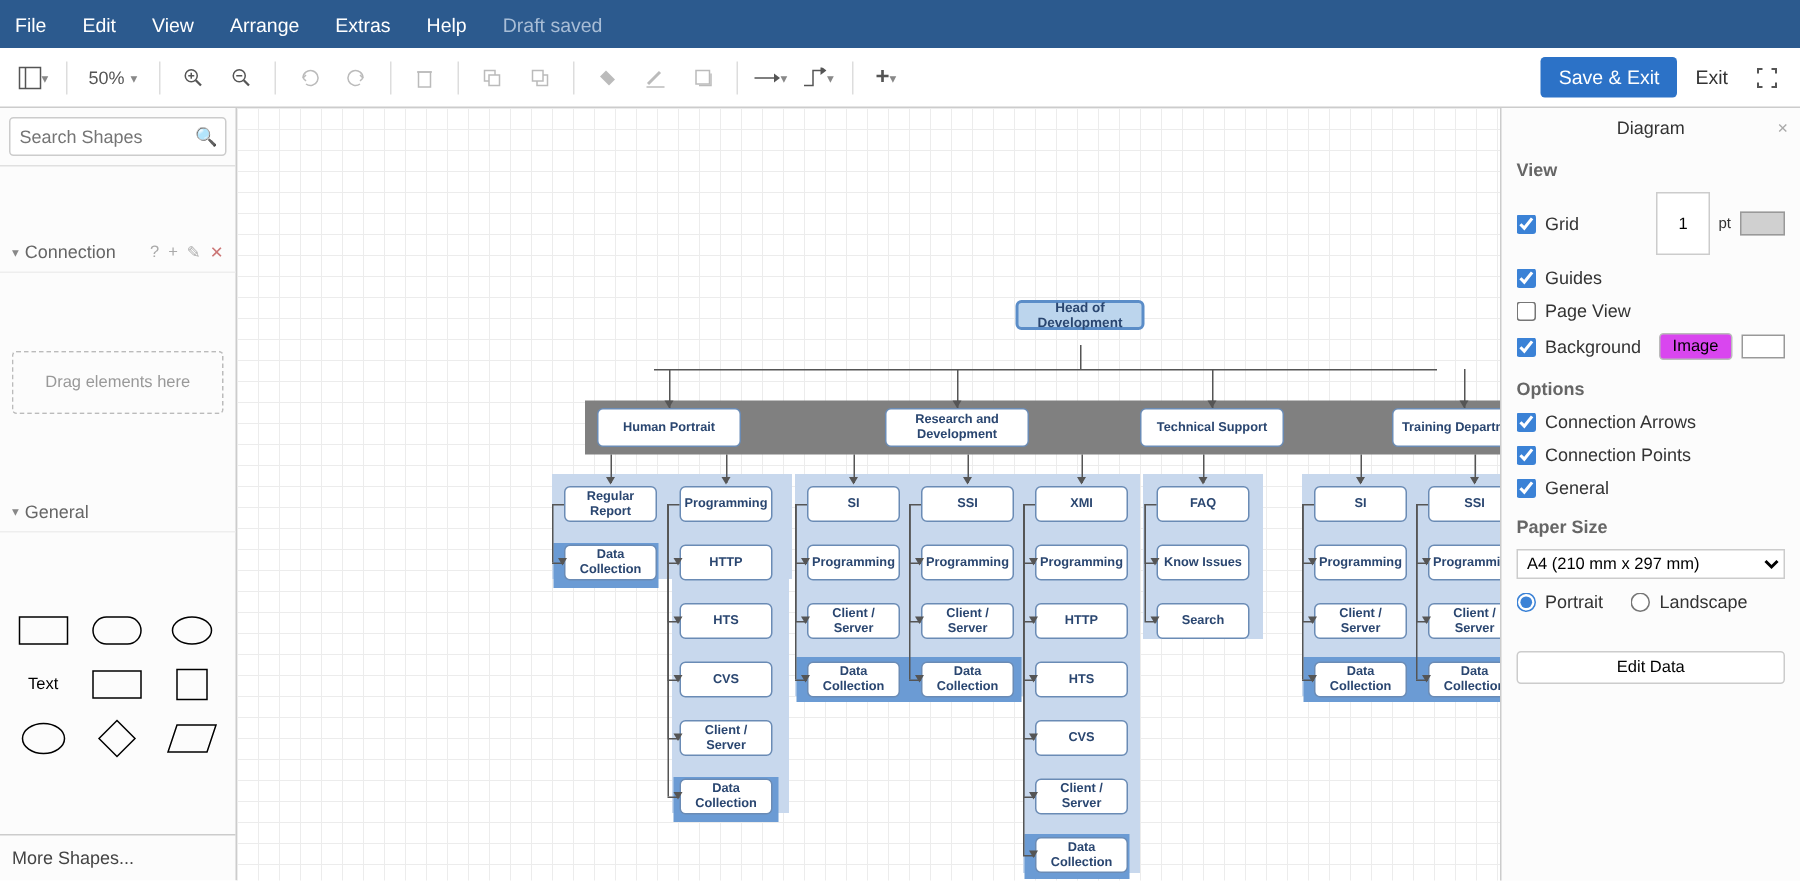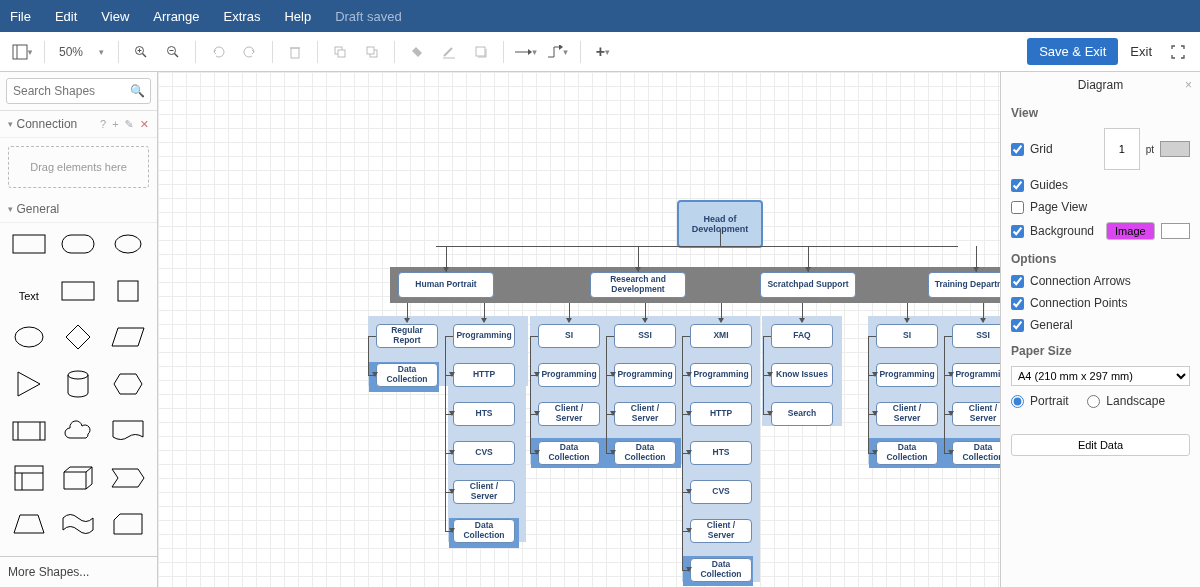--- a/index.html
+++ b/index.html
@@ -9,31 +9,31 @@
 .menubar { background: #2c5a8e; height: 32px; display: flex; align-items: center; padding: 0 10px; gap: 24px; color: #fff; font-size: 13px; }
 .menubar .item { cursor: pointer; }
 .menubar .dim { color: #a8bdd6; }
 
 
 .toolbar { height: 40px; border-bottom: 1px solid #ccc; display: flex; align-items: center; padding: 0 8px; gap: 4px; }
 .tb-btn { width: 28px; height: 28px; display:flex; align-items:center; justify-content:center; color:#444; border-radius:3px; cursor:pointer; }
 .tb-btn svg { fill: currentColor; }
 .tb-btn.dim { color:#bbb; }
 .tb-sep { width:1px; height:22px; background:#ddd; margin:0 4px; }
-.zoom { font-size:12px; color:#555; padding:0 6px; display:flex; align-items:center; gap:16px;}
+.zoom { font-size:12px; color:#555; padding:0 6px; display:flex; align-items:center; gap:4px;}
 .chev { font-size:9px; color:#888; }
 .spacer { flex:1; }
 .primary-btn { background:#2c72c7; color:#fff; border:none; padding:6px 12px; font-size:13px; border-radius:3px; cursor:pointer; font-weight:500;}
 .exit { font-size:13px; color:#333; padding:0 8px; cursor:pointer;}
 
 
 .main { display:flex; height: calc(587px - 72px); }
 
 
-.left { width:158px; border-right:1px solid #ccc; display:flex; flex-direction:column; background:#fcfcfc; }
+.left { width:158px; border-right:1px solid #ccc; display:flex; flex-direction:column; background:#fcfcfc;gap:44px; }
 .search { padding:6px; border-bottom:1px solid #e0e0e0;}
 .search input { width:100%; padding:5px 22px 5px 6px; font-size:12px; border:1px solid #ccc; border-radius:3px;}
 .search-wrap { position:relative; }
 .search-wrap .sicon { position:absolute; right:6px; top:6px; color:#888; font-size:12px;}
 .section-head { padding:6px 8px; font-size:12px; color:#666; display:flex; align-items:center; gap:4px; border-bottom:1px solid #eee;}
 .section-head .icons { margin-left:auto; display:flex; gap:6px; font-size:11px; color:#aaa;}
 .scratchpad { margin:8px; border:1px dashed #bbb; border-radius:3px; height:42px; display:flex; align-items:center; justify-content:center; font-size:11px; color:#999;}
 .shape-grid { padding:6px; display:grid; grid-template-columns: repeat(3, 1fr); gap:6px 4px; overflow-y:auto; flex:1;}
 .shape { height:30px; display:flex; align-items:center; justify-content:center;}
 .shape svg { stroke:#000; fill:none; stroke-width:1;}
@@ -321,31 +321,31 @@
           <svg width="30" height="22">
             <path d="M7 1 L29 1 L29 21 L1 21 L1 7 Z"></path>
           </svg>
         </div>
     </div>
     <div class="more-shapes">More Shapes...</div>
   </div>
 
   <div class="canvas">
     <div class="canvas-inner" id="canvas-inner">
-        <div class="node head" style="left: 519px; top: 128px; width: 86px; height: 48px;">Head of Development</div>
+        <div class="node head" style="left: 519px; top: 128px; width: 86px; height: 20px;">Head of Development</div>
         <div style="position: absolute; left: 562px; top: 158px; width: 0px; height: 16px; border-left: 1px solid rgb(85, 85, 85);"></div>
         <div style="position: absolute; left: 278px; top: 174px; height: 0px; width: 522px; border-top: 1px solid rgb(85, 85, 85);"></div>
         <div class="bar dark" style="left: 232px; top: 195px; width: 640px; height: 36px;"></div>
         <div class="node" style="left: 240px; top: 200px; width: 96px; height: 26px;">Human Portrait</div>
         <div style="position: absolute; left: 288px; top: 174px; width: 0px; height: 26px; border-left: 1px solid rgb(85, 85, 85);"></div>
         <div style="position: absolute; left: 285px; top: 195px; width: 0px; height: 0px; border-left: 3px solid transparent; border-right: 3px solid transparent; border-top: 5px solid rgb(85, 85, 85);"></div>
         <div class="node" style="left: 432px; top: 200px; width: 96px; height: 26px;">Research and Development</div>
         <div style="position: absolute; left: 480px; top: 174px; width: 0px; height: 26px; border-left: 1px solid rgb(85, 85, 85);"></div>
         <div style="position: absolute; left: 477px; top: 195px; width: 0px; height: 0px; border-left: 3px solid transparent; border-right: 3px solid transparent; border-top: 5px solid rgb(85, 85, 85);"></div>
-        <div class="node" style="left: 602px; top: 200px; width: 96px; height: 26px;">Scratchpad Support</div>
+        <div class="node" style="left: 602px; top: 200px; width: 96px; height: 26px;">Technical Support</div>
         <div style="position: absolute; left: 650px; top: 174px; width: 0px; height: 26px; border-left: 1px solid rgb(85, 85, 85);"></div>
         <div style="position: absolute; left: 647px; top: 195px; width: 0px; height: 0px; border-left: 3px solid transparent; border-right: 3px solid transparent; border-top: 5px solid rgb(85, 85, 85);"></div>
         <div class="node" style="left: 770px; top: 200px; width: 96px; height: 26px;">Training Department</div>
         <div style="position: absolute; left: 818px; top: 174px; width: 0px; height: 26px; border-left: 1px solid rgb(85, 85, 85);"></div>
         <div style="position: absolute; left: 815px; top: 195px; width: 0px; height: 0px; border-left: 3px solid transparent; border-right: 3px solid transparent; border-top: 5px solid rgb(85, 85, 85);"></div>
         <div class="bar blue" style="left: 210px; top: 244px; width: 160px; height: 70px;"></div>
         <div class="bar blue" style="left: 290px; top: 244px; width: 78px; height: 226px;"></div>
         <div class="bar blue" style="left: 372px; top: 244px; width: 228px; height: 148px;"></div>
         <div class="bar blue" style="left: 524px; top: 244px; width: 78px; height: 266px;"></div>
         <div class="bar blue" style="left: 604px; top: 244px; width: 80px; height: 110px;"></div>

